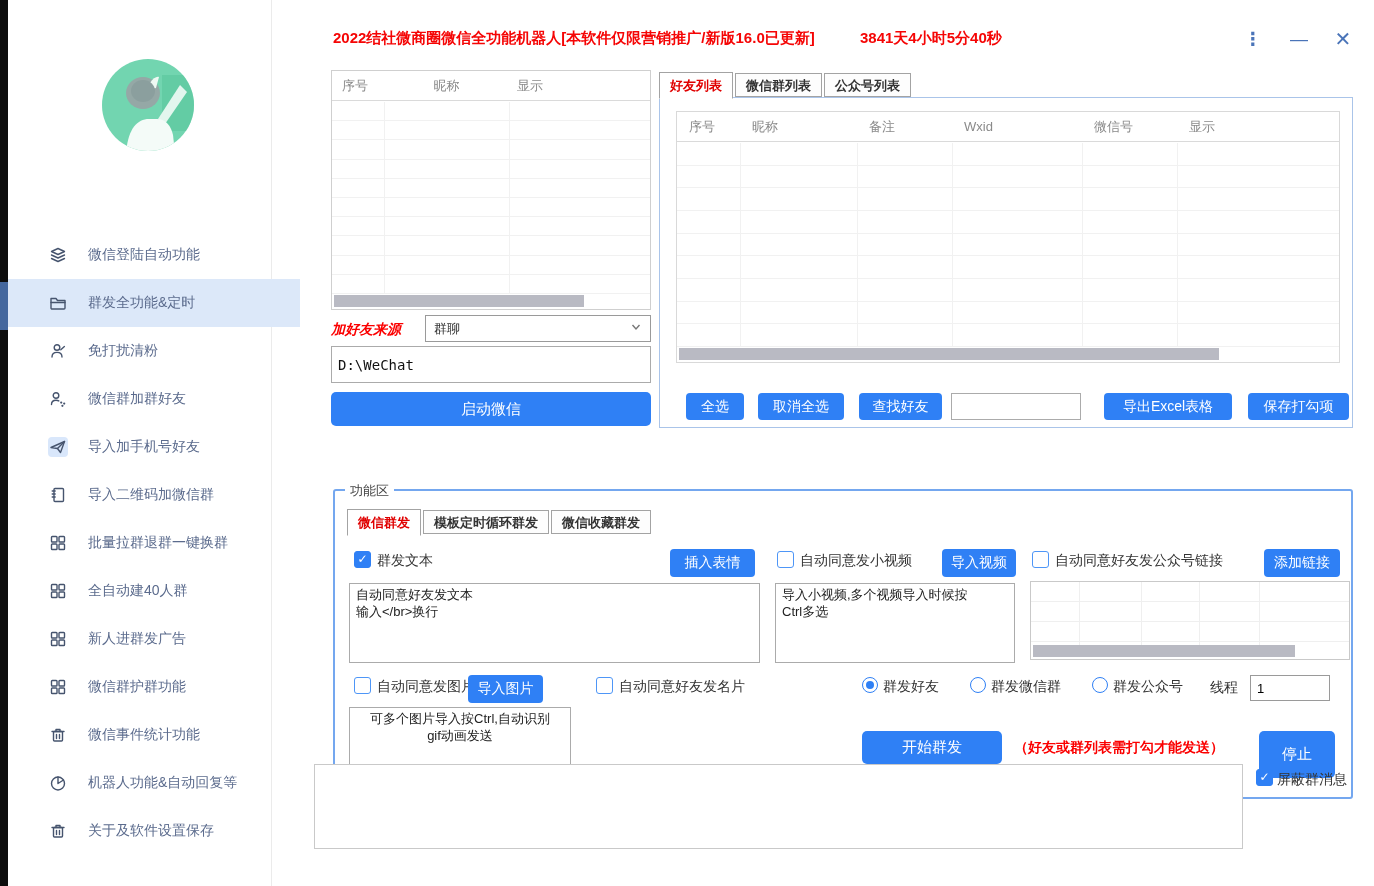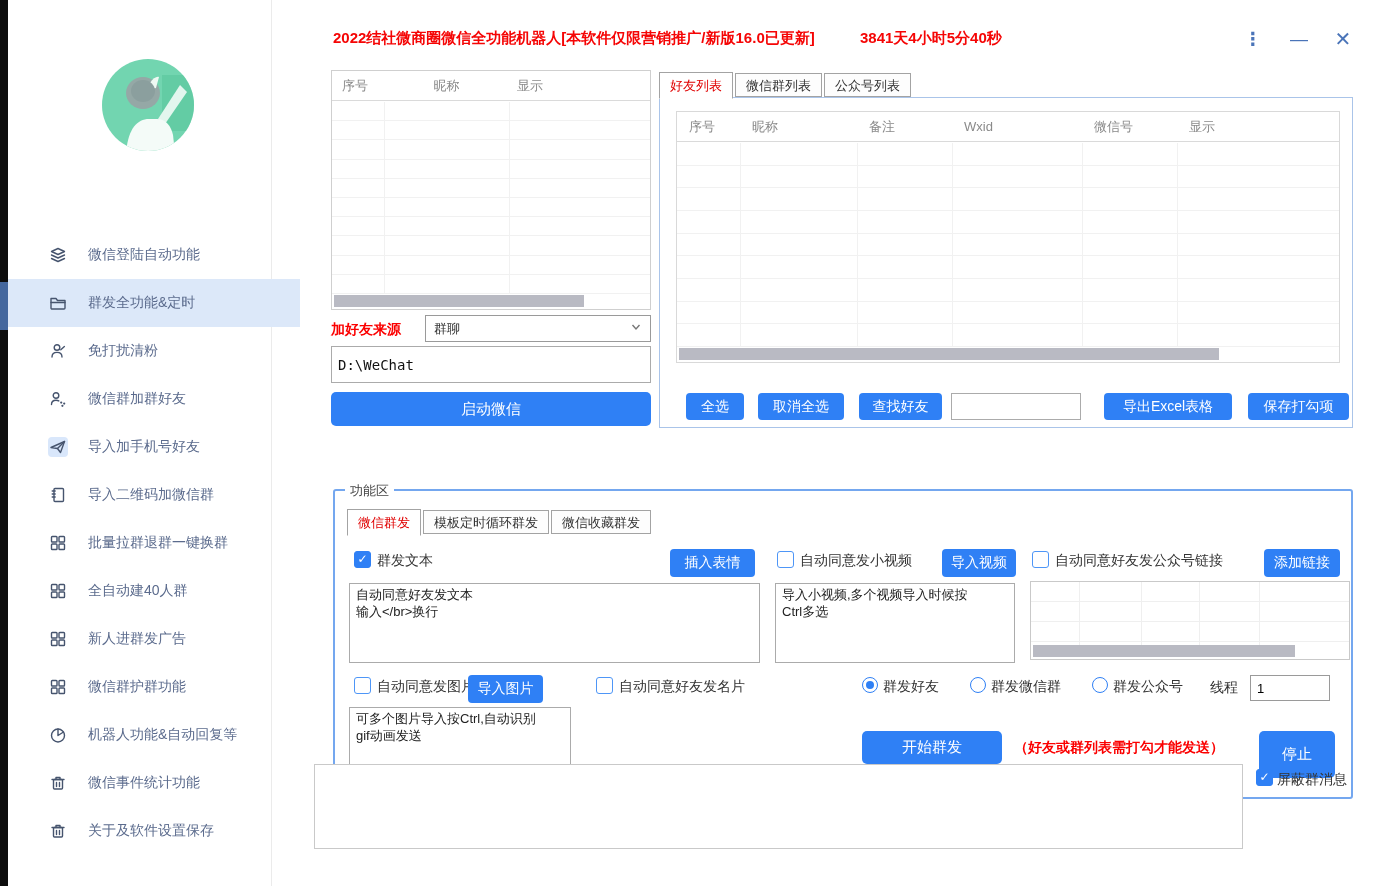--- a/index.html
+++ b/index.html
@@ -42,33 +42,33 @@
   .trow { flex:1; border-bottom:1px solid #f1f1f1; }
   .vline { position:absolute; top:31px; bottom:15px; width:1px; background:#f1f1f1; }
   .hscroll { position:absolute; left:2px; bottom:2px; height:12px; background:#b9bac3; }
 
   
   #contact-table { left:331px; top:70px; width:320px; height:240px; }
   #contact-table .c1 { width:52px; padding-left:10px; }
   #contact-table .c2 { width:125px; text-align:center; }
   #contact-table .c3 { flex:1; padding-left:8px; }
 
-  #source-label { left:331px; top:321px; color:#fb0000; font-weight:bold; font-size:14px; }
+  #source-label { left:331px; top:321px; color:#fb0000; font-weight:bold; font-size:14px;font-style:italic; }
   #source-select { left:425px; top:315px; width:226px; height:27px; border:1px solid #9a9a9a; background:#fff;
     display:flex; align-items:center; justify-content:space-between; padding:0 8px; font-size:13px; cursor:pointer; }
   #path-input { left:331px; top:346px; width:320px; height:37px; border:1px solid #ababab;
     font-family:"DejaVu Sans Mono","Liberation Mono",monospace; font-size:14px; padding-left:6px; color:#111; }
   .btn { background:#2f80f5; color:#fff; border:none; border-radius:4px; font-size:14px;
     font-family:inherit; cursor:pointer; display:flex; align-items:center; justify-content:center; }
   #launch-btn { left:331px; top:392px; width:320px; height:34px; border-radius:5px; font-size:15px; }
 
   
   .tabs { display:flex; align-items:flex-start; }
   .tab { border:1px solid #a3a3a3; background:#fdfdfd; padding:0 10px; height:24px; line-height:23px;
-    font-size:13px; color:#333; margin-right:2px; margin-top:1px; cursor:pointer; white-space:nowrap; }
+    font-size:13px; color:#333; margin-right:2px; margin-top:1px; cursor:pointer; white-space:nowrap;font-weight:bold; }
   .tab.active { color:#e00000; background:#fff; height:27px; line-height:25px; margin-top:0; position:relative; z-index:3; border-bottom:1px solid #fff; }
   #rtabs { left:659px; top:72px; }
   #friend-panel { left:659px; top:97px; width:694px; height:331px; border:1px solid #aac4e9; background:#fff; z-index:1; }
   #friend-table { left:16px; top:13px; width:664px; height:252px; border:1px solid #d9d9d9; }
   #friend-table .h { padding-left:12px; }
   #friend-table .w1{width:63px;} #friend-table .w2{width:117px;} #friend-table .w3{width:95px;}
   #friend-table .w4{width:130px;} #friend-table .w5{width:95px;} #friend-table .w6{flex:1;}
   .pbtn { position:absolute; top:295px; height:27px; }
 
   #search-input { position:absolute; left:291px; top:295px; width:130px; height:27px; border:1px solid #ababab; padding:0 6px; font-family:inherit; font-size:13px; }
@@ -228,36 +228,36 @@
             <rect class="ic" x="11" y="3.5" width="5.5" height="5.5" rx="0.8"></rect>
             <rect class="ic" x="3.5" y="11" width="5.5" height="5.5" rx="0.8"></rect>
             <rect class="ic" x="11" y="11" width="5.5" height="5.5" rx="0.8"></rect>
           </svg>
       </span>
       <span class="mi-label">微信群护群功能</span>
     </div>
     <div class="menu-item">
       <span class="mi-icon">
         <svg viewBox="0 0 20 20">
-            <circle class="ic" cx="10" cy="10.5" r="6.5"></circle>
-            <path class="ic" d="M10 10.5 L10 4 M10 10.5 L15.5 7"></path>
-          </svg>
-      </span>
-      <span class="mi-label">机器人功能&amp;自动回复等</span>
-    </div>
-    <div class="menu-item">
-      <span class="mi-icon">
-        <svg viewBox="0 0 20 20">
             <path class="ic" d="M4 6.5 h12"></path>
             <path class="ic" d="M8 6.5 v-2 h4 v2"></path>
             <rect class="ic" x="5.5" y="6.5" width="9" height="9.5" rx="1"></rect>
             <path class="ic" d="M8.5 9.5 v4 M11.5 9.5 v4"></path>
           </svg>
       </span>
       <span class="mi-label">微信事件统计功能</span>
+    </div>
+    <div class="menu-item">
+      <span class="mi-icon">
+        <svg viewBox="0 0 20 20">
+            <circle class="ic" cx="10" cy="10.5" r="6.5"></circle>
+            <path class="ic" d="M10 10.5 L10 4 M10 10.5 L15.5 7"></path>
+          </svg>
+      </span>
+      <span class="mi-label">机器人功能&amp;自动回复等</span>
     </div>
     <div class="menu-item">
       <span class="mi-icon">
         <svg viewBox="0 0 20 20">
             <path class="ic" d="M4 6.5 h12"></path>
             <path class="ic" d="M8 6.5 v-2 h4 v2"></path>
             <rect class="ic" x="5.5" y="6.5" width="9" height="9.5" rx="1"></rect>
             <path class="ic" d="M8.5 9.5 v4 M11.5 9.5 v4"></path>
           </svg>
       </span>
@@ -393,21 +393,21 @@
 
   <div class="radio selected" style="left:527px;top:186px"></div>
   <div class="cb-label" style="left:548px;top:187px">群发好友</div>
   <div class="radio" style="left:635px;top:186px"></div>
   <div class="cb-label" style="left:656px;top:187px">群发微信群</div>
   <div class="radio" style="left:757px;top:186px"></div>
   <div class="cb-label" style="left:778px;top:187px">群发公众号</div>
   <div class="cb-label" style="left:875px;top:188px">线程</div>
   <input id="thread-input" type="text" value="1" style="">
 
-  <textarea class="ta" style="left: 14px; top: 216px; width: 222px; height: 80px;">可多个图片导入按Ctrl,自动识别
+  <textarea class="ta" style="left: 14px; top: 216px; width: 222px; height: 80px; text-align: center;">可多个图片导入按Ctrl,自动识别
 gif动画发送</textarea>
 
   <button class="btn abs" style="left:527px;top:240px;width:140px;height:33px;border-radius:5px;font-size:15px">开始群发</button>
   <div id="start-hint">（好友或群列表需打勾才能发送）</div>
   <button class="btn abs" style="left:924px;top:240px;width:76px;height:47px;border-radius:5px;font-size:15px">停止</button>
 </div>
 
 <div id="log-box" class="abs"></div>
 <div class="cb checked abs" style="left:1256px;top:769px"></div>
 <div id="block-label" class="abs">屏蔽群消息</div>

